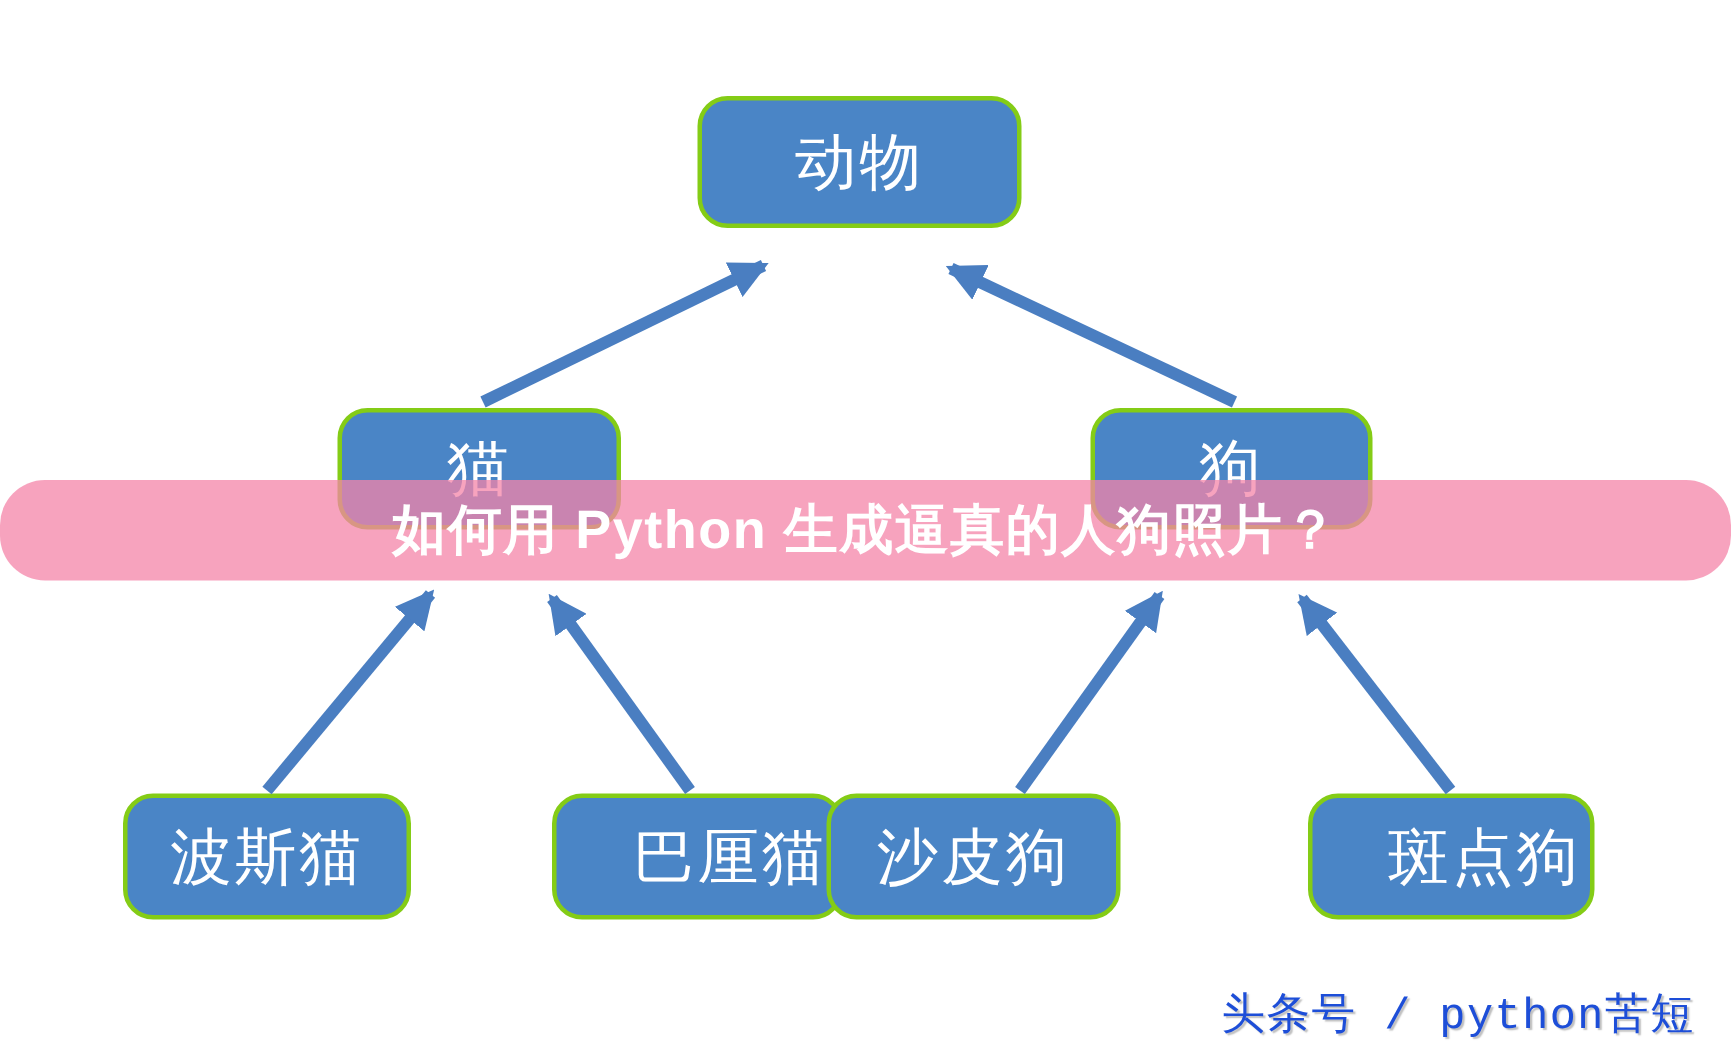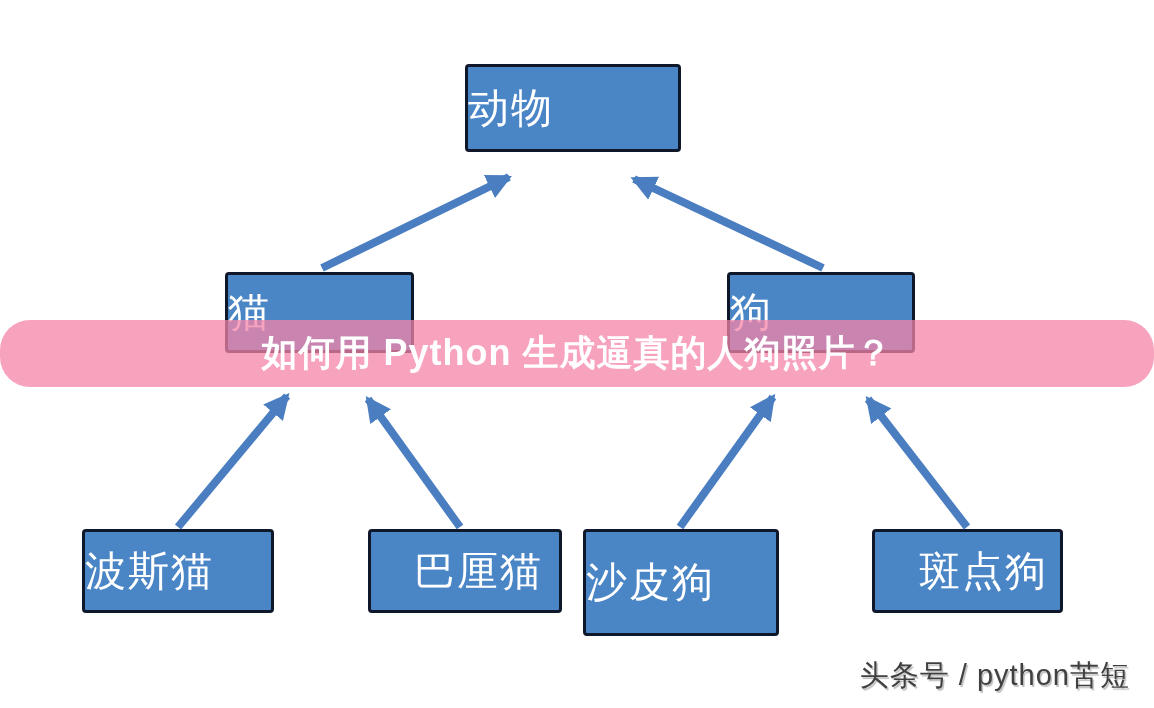--- a/index.html
+++ b/index.html
@@ -10,35 +10,35 @@
     overflow:hidden;
     font-family:"Liberation Sans",sans-serif;
   }
   
   .edges{position:absolute;left:0;top:0;width:1154px;height:708px;z-index:2;}
   
   .node{
     position:absolute;
     box-sizing:border-box;
     background:#4a85c6;
-    border:3px solid #0f172a;
-    border-radius:4px;
+    border:3px solid #84cc16;
+    border-radius:20px;
     color:#ffffff;
-    display:flex;align-items:center;justify-content:flex-start;
+    display:flex;align-items:center;justify-content:center;
     font-family:"DejaVu Serif","Liberation Serif",serif;
     font-size:41px;
     letter-spacing:2px;
     z-index:1;
   }
   .node-animal   {left:465px;top:64px; width:216px;height:88px;}
   .node-cat      {left:225px;top:272px;width:189px;height:81px;}
   .node-dog      {left:727px;top:272px;width:188px;height:81px;}
   .node-persian  {left:82px; top:529px;width:192px;height:84px;}
   .node-balinese {left:368px;top:529px;width:194px;height:84px;padding-left:43px;}
-  .node-sharpei  {left:583px;top:529px;width:196px;height:107px;}
+  .node-sharpei  {left:551px;top:529px;width:196px;height:84px;}
   .node-dalmatian{left:872px;top:529px;width:191px;height:84px;padding-left:44px;}
   
   .banner{
     position:absolute;left:0;top:320px;
     width:1154px;height:67px;
     background:rgba(244,132,168,0.75);
     z-index:3;
     display:flex;align-items:center;justify-content:center;border-radius:30px;
   }
   .banner-text{
@@ -47,25 +47,25 @@
     font-size:36px;
     letter-spacing:1px;
     white-space:nowrap;
     font-family:"Liberation Sans",sans-serif;
   }
   
   .watermark{
     position:absolute;
     right:24px;bottom:12px;
     font-size:29px;
-    color:#404040;
+    color:#1d4ed8;
     text-shadow:1.5px 1.5px 1px #bfbfbf, -1px -1px 0 #ffffff;
     letter-spacing:1px;
     z-index:4;
-    font-family:Liberation Sans, sans-serif;
+    font-family:Liberation Mono, monospace;
   }
 </style>
 </head>
 <body>
 
 <div class="stage">
 
   <svg class="edges" viewBox="0 0 1154 708" xmlns="http://www.w3.org/2000/svg">
     <defs>
       <marker id="arrowhead" viewBox="0 0 10 10" refX="8.5" refY="5" markerWidth="3.2" markerHeight="3.2" orient="auto-start-reverse">

